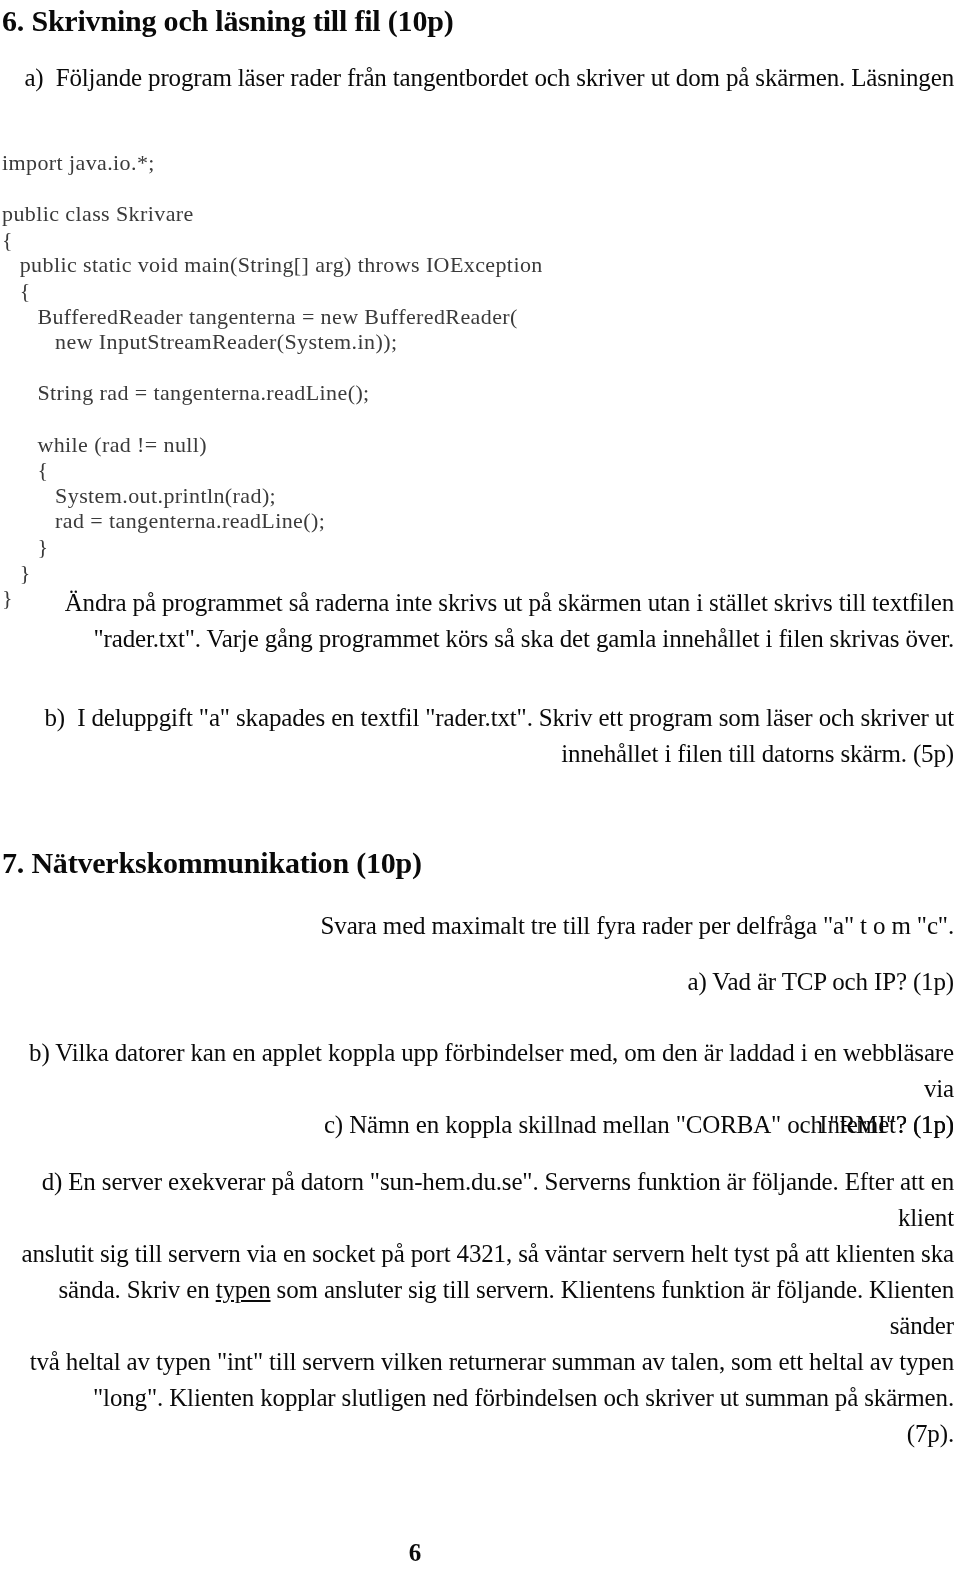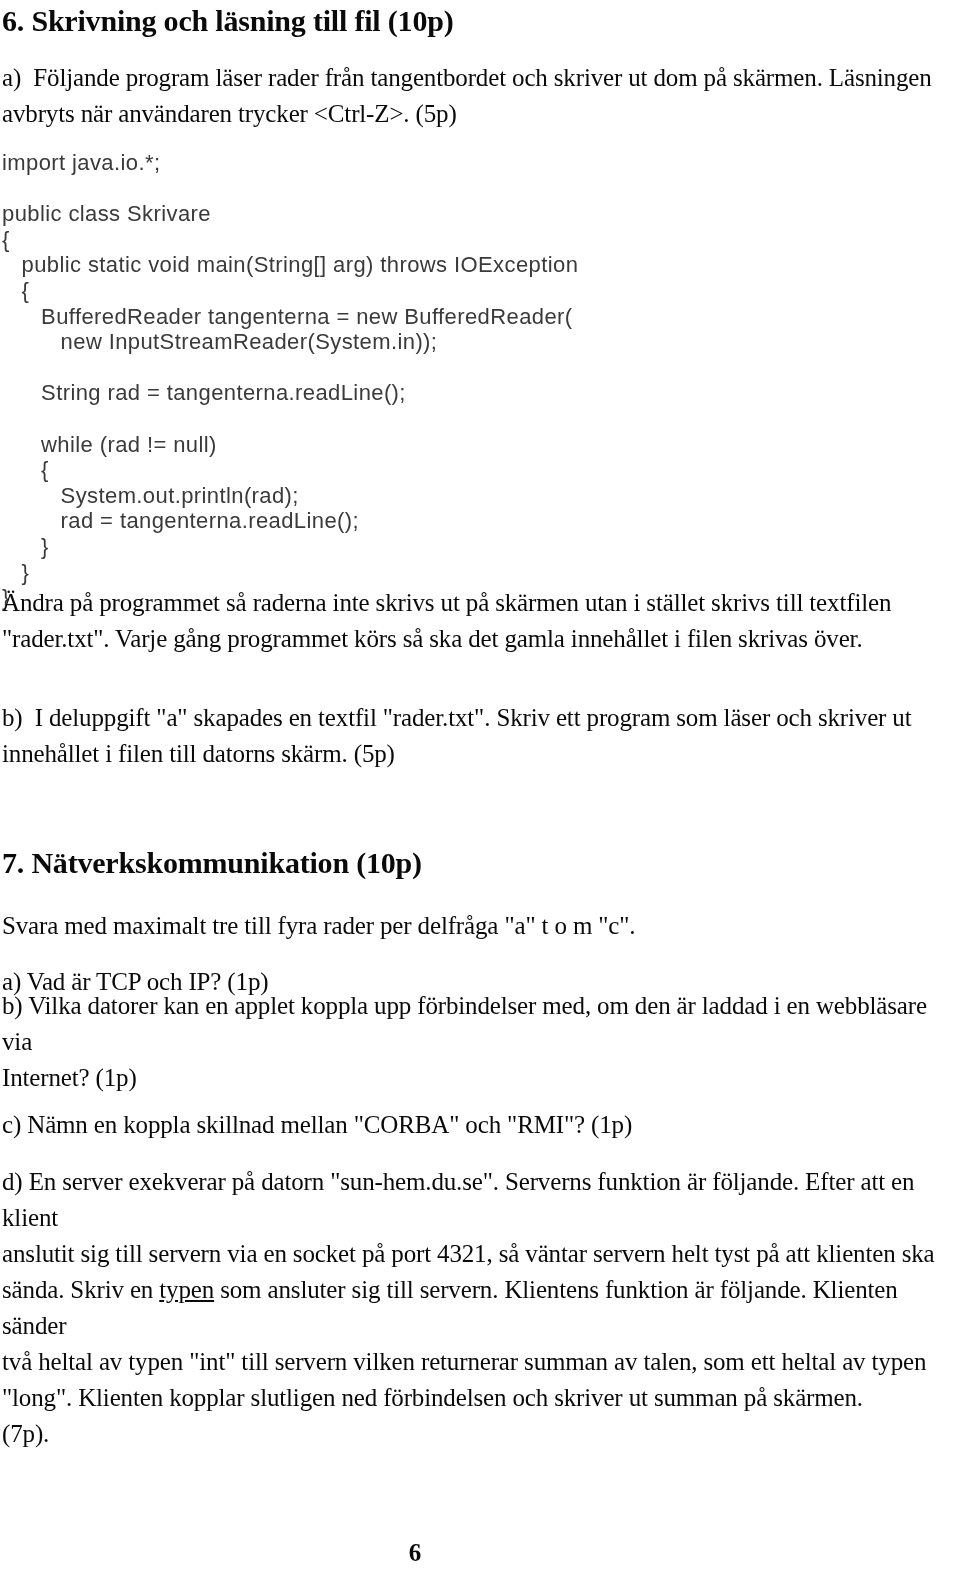--- a/index.html
+++ b/index.html
@@ -42,31 +42,32 @@
 
   
   .body-par {
     position: absolute;
     font-family: "Liberation Serif", "DejaVu Serif", serif;
     font-size: 25px;
     line-height: 36px;
     letter-spacing: -0.15px;
     margin: 0;
     width: 952px;
+    text-align: right;
   }
   .body-par .ln { display: block; white-space: pre-wrap; }
 
   .u { text-decoration: underline; }
 
   
   .code-block {
     position: absolute;
     left: 2px;
     top: 128px;
-    font-family: Liberation Sans, sans-serif;
+    font-family: Liberation Serif, serif;
     font-size: 22px;
     line-height: 25.6px;
     color: #3a3a3a;
     white-space: pre;
     letter-spacing: 0.4px;
   }
   .code-block .cl { display: block; min-height: 25.6px; }
   .code-block .cl.blank { color: transparent; }
 
   
@@ -84,21 +85,20 @@
 </style>
 </head>
 <body>
 
 <div class="page">
 
   <h1 class="section-heading" id="heading-6">6. Skrivning och läsning till fil (10p)</h1>
 
   <div class="body-par" style="left:2px; top:60px;">
     <span class="ln">a)  Följande program läser rader från tangentbordet och skriver ut dom på skärmen. Läsningen</span>
-    <span class="ln">avbryts när användaren trycker &lt;Ctrl-Z&gt;. (5p)</span>
   </div>
 
   <pre class="code-block"><span class="cl">import java.io.*;</span><span class="cl blank"></span><span class="cl">public class Skrivare</span><span class="cl">{</span><span class="cl">   public static void main(String[] arg) throws IOException</span><span class="cl">   {</span><span class="cl">      BufferedReader tangenterna = new BufferedReader(</span><span class="cl">         new InputStreamReader(System.in));</span><span class="cl blank"></span><span class="cl">      String rad = tangenterna.readLine();</span><span class="cl blank"></span><span class="cl">      while (rad != null)</span><span class="cl">      {</span><span class="cl">         System.out.println(rad);</span><span class="cl">         rad = tangenterna.readLine();</span><span class="cl">      }</span><span class="cl">   }</span><span class="cl">}</span></pre>
 
   <div class="body-par" style="left:2px; top:585px;">
     <span class="ln">Ändra på programmet så raderna inte skrivs ut på skärmen utan i stället skrivs till textfilen</span>
     <span class="ln">"rader.txt". Varje gång programmet körs så ska det gamla innehållet i filen skrivas över.</span>
   </div>
 
   <div class="body-par" style="left:2px; top:700px;">
@@ -109,21 +109,21 @@
   <h1 class="section-heading" id="heading-7">7. Nätverkskommunikation (10p)</h1>
 
   <div class="body-par" style="left:2px; top:908px;">
     <span class="ln">Svara med maximalt tre till fyra rader per delfråga "a" t o m "c".</span>
   </div>
 
   <div class="body-par" style="left:2px; top:964px;">
     <span class="ln">a) Vad är TCP och IP? (1p)</span>
   </div>
 
-  <div class="body-par" style="left:2px; top:988px;">
+  <div class="body-par" style="left:2px; top:1035px;">
     <span class="ln">b) Vilka datorer kan en applet koppla upp förbindelser med, om den är laddad i en webbläsare via</span>
     <span class="ln">Internet? (1p)</span>
   </div>
 
   <div class="body-par" style="left:2px; top:1107px;">
     <span class="ln">c) Nämn en koppla skillnad mellan "CORBA" och "RMI"? (1p)</span>
   </div>
 
   <div class="body-par" style="left:2px; top:1164px;">
     <span class="ln">d) En server exekverar på datorn "sun-hem.du.se". Serverns funktion är följande. Efter att en klient</span>

